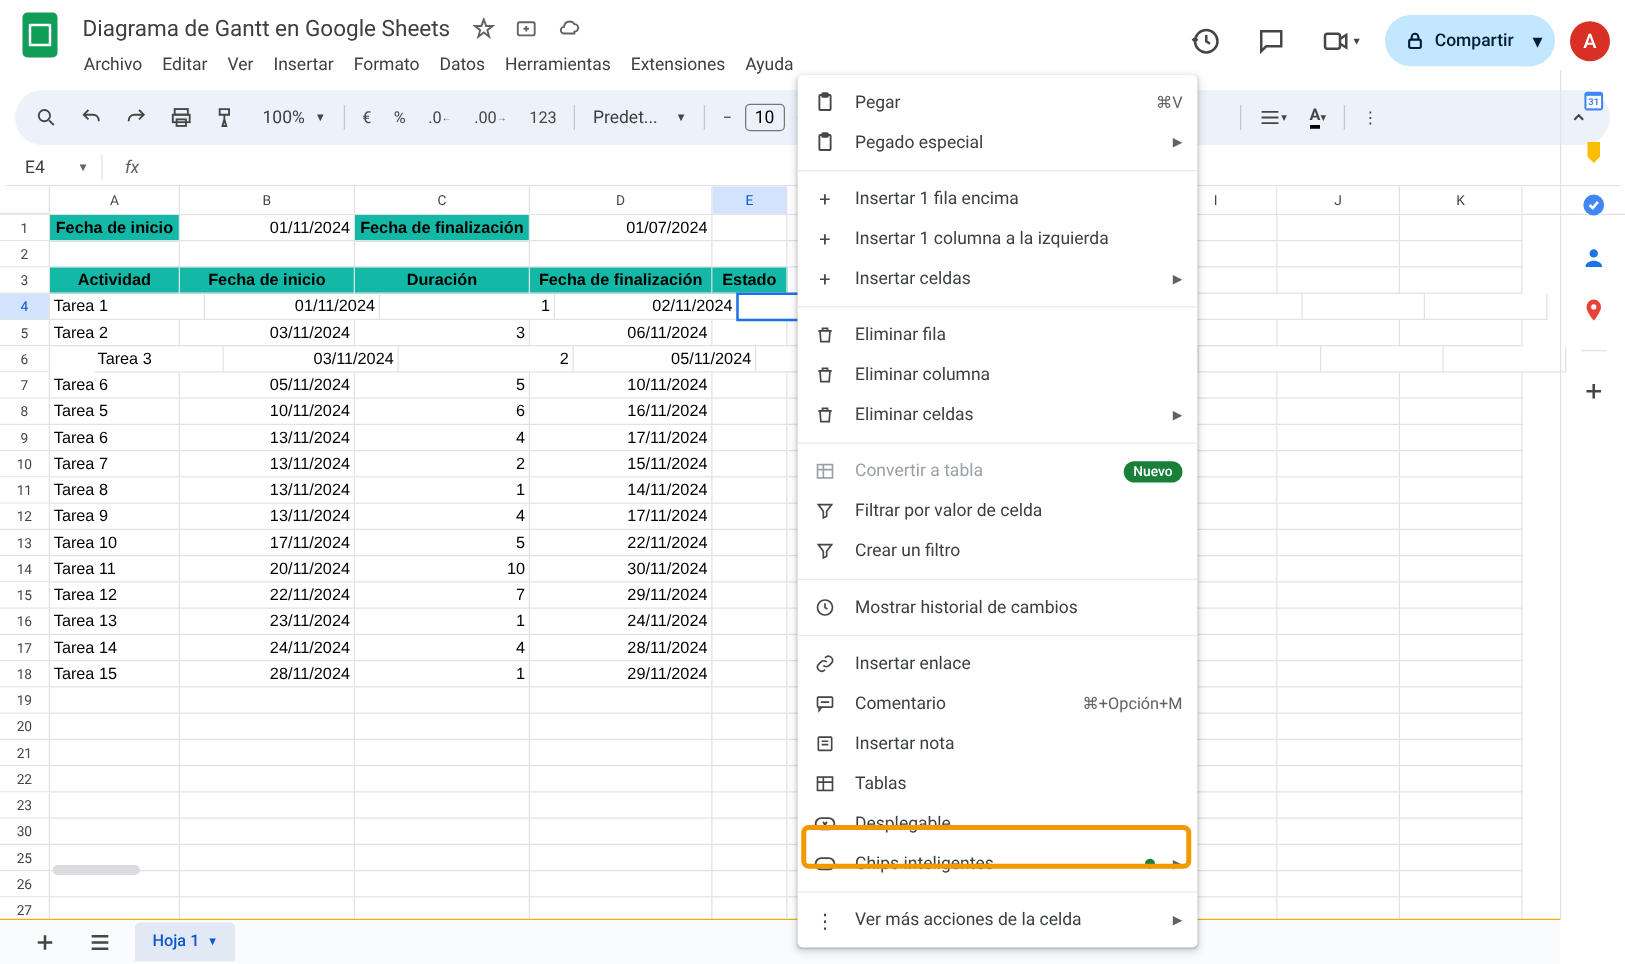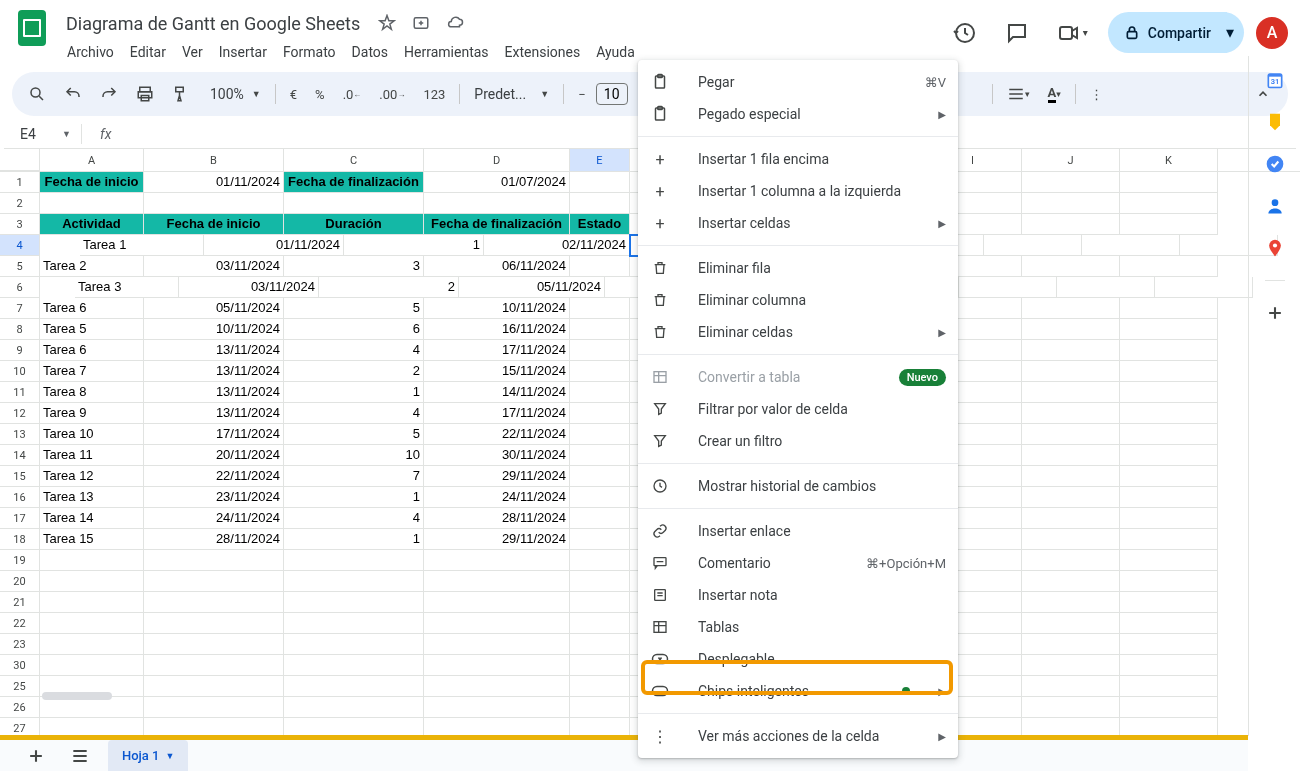--- a/index.html
+++ b/index.html
@@ -41,31 +41,31 @@
 .row-h.sel{background:#d3e3fd;color:#0b57d0}
 .cells{position:relative}
 .row{display:flex;height:21px}
 .cell{border-right:1px solid #e1e3e1;border-bottom:1px solid #e1e3e1;font-size:13px;color:#000;padding:0 3px;line-height:20px;overflow:hidden;white-space:nowrap;font-family:Arial,sans-serif}
 .cell.hdr{background:#14b8a6;font-weight:700;text-align:center}
 .cell.r{text-align:right}
 .cell.selected{outline:2px solid #1a73e8;outline-offset:-1px;z-index:2;position:relative;background:#fff}
 .side-panel{width:52px;border-left:1px solid #e1e3e1;display:flex;flex-direction:column;align-items:center;padding-top:14px;gap:22px;height: 680px;position:absolute;right:0;top:56px}
 .sp-icon{width:20px;height:20px;cursor:pointer;display:flex;align-items:center;justify-content:center}
 .context-menu{position:absolute;left:638px;top:60px;width:320px;background:#fff;border-radius:4px;box-shadow:0 2px 6px 2px rgba(60,64,67,.15),0 1px 2px rgba(60,64,67,.3);padding:6px 0;z-index:100;max-height:711px;font-size:14px}
-.cm-item{display:flex;align-items:center;padding:6px 12px;cursor:pointer;color:#3c4043;gap:28px;min-height:32px}
+.cm-item{display:flex;align-items:center;padding:6px 12px;cursor:pointer;color:#3c4043;gap:14px;min-height:32px}
 .cm-item.disabled{color:#9aa0a6;cursor:default}
 .cm-icon{width:20px;color:#444746;display:flex;justify-content:center;font-size:16px}
 .cm-label{flex:1}
 .cm-short{color:#5f6368;font-size:13px}
 .cm-arrow{color:#5f6368;font-size:10px}
 .cm-sep{height:1px;background:#e8eaed;margin:6px 0}
 .cm-badge{background:#188038;color:#fff;font-size:11px;padding:2px 8px;border-radius:10px;font-weight:500}
 .cm-highlight{position:absolute;left:641px;top:660px;width:312px;height:35px;border:4px solid #f29900;border-radius:6px;z-index:101;pointer-events:none}
 .cm-dot{width:8px;height:8px;background:#188038;border-radius:50%}
-.bottom-bar{position:absolute;bottom:0;left:0;right:52px;height:36px;background:#f9fbfd;border-top:5px solid #eab308;display:flex;align-items:center;padding:0 20px;gap:12px}
+.bottom-bar{position:absolute;bottom:0;left:0;right:52px;height:36px;background:#f9fbfd;border-top:1px solid #eab308;display:flex;align-items:center;padding:0 20px;gap:12px}
 .bb-btn{color:#444746;cursor:pointer;padding:6px}
 .sheet-tab{background:#e2e9f5;padding:8px 14px;border-radius:4px 4px 0 0;font-size:13px;color:#0b57d0;font-weight:500;display:flex;align-items:center;gap:6px}
 .scroll-track{position:absolute;bottom:37px;left:40px;right:52px;height:12px;display:flex;align-items:center}
 .scroll-thumb{height:8px;background:#dadce0;border-radius:4px;width:70px;margin-left:2px}
 svg{display:block}
 </style>
 </head>
 <body>
 
 <div class="header">
@@ -297,21 +297,21 @@
             <div class="cell hdr" style="width: 146px;">Fecha de finalización</div>
             <div class="cell hdr" style="width: 60px;">Estado</div>
             <div class="cell" style="width: 98px;"></div>
             <div class="cell" style="width: 98px;"></div>
             <div class="cell" style="width: 98px;"></div>
             <div class="cell" style="width: 98px;"></div>
             <div class="cell" style="width: 98px;"></div>
             <div class="cell" style="width: 98px;"></div>
           </div>
           <div class="row">
-            <div class="cell" style="width: 124px; margin-left: 40px;">Tarea 1</div>
+            <div class="cell" style="width: 124px;">Tarea 1</div>
             <div class="cell r" style="width: 140px;">01/11/2024</div>
             <div class="cell r" style="width: 140px;">1</div>
             <div class="cell r" style="width: 146px;">02/11/2024</div>
             <div class="cell selected" style="width: 60px;"></div>
             <div class="cell" style="width: 98px;"></div>
             <div class="cell" style="width: 98px;"></div>
             <div class="cell" style="width: 98px;"></div>
             <div class="cell" style="width: 98px;"></div>
             <div class="cell" style="width: 98px;"></div>
             <div class="cell" style="width: 98px;"></div>

